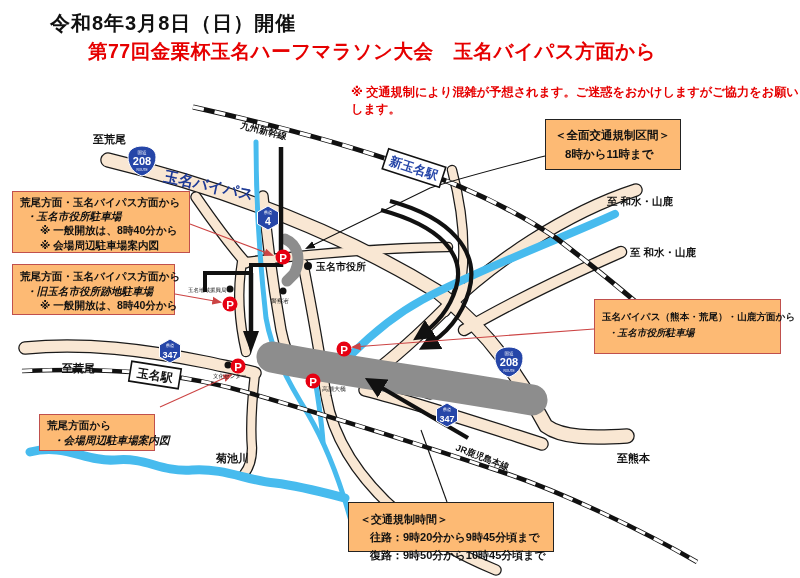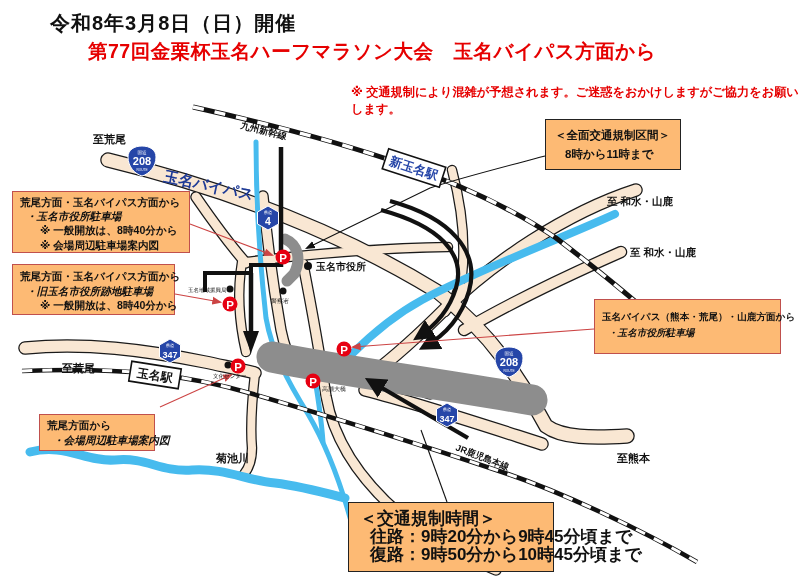--- a/index.html
+++ b/index.html
@@ -11,21 +11,21 @@
   svg{position:absolute;left:0;top:0;}
   .ibox{position:absolute;background:#fdba74;box-sizing:border-box;}
   .ibox.red{border:1.2px solid #c0504d;}
   .ibox.blk{border:1.6px solid #222;}
   .ibox div{white-space:nowrap;}
   .bx1{left:12px;top:191px;width:178px;height:62px;padding:3px 0 0 7px;font-size:10.6px;font-weight:700;color:#111;line-height:14.2px;}
   .bx2{left:12px;top:264px;width:163px;height:51px;padding:4px 0 0 7px;font-size:10.6px;font-weight:700;color:#111;line-height:14.5px;}
   .bx3{left:39px;top:407px;width:116px;height:37px;padding:3px 0 8px 7px;font-size:10.6px;font-weight:700;color:#111;line-height:15px;margin-top:7px;}
   .bx4{left:594px;top:299px;width:187px;height:55px;padding:9px 0 8px 7px;font-size:9.6px;font-weight:700;color:#111;line-height:16px;}
   .bx5{left:545px;top:119px;width:136px;height:51px;padding:6px 0 0 9px;font-size:11.5px;font-weight:700;color:#111;line-height:19px;}
-  .bx6{left:348px;top:502px;width:206px;height:70px;padding:7px 0 0 11px;font-size:17px;font-weight:700;color:#111;line-height:18px;}
+  .bx6{left:348px;top:502px;width:206px;height:50px;padding:7px 0 0 11px;font-size:11px;font-weight:700;color:#111;line-height:18px;}
   .ind1{padding-left:6px;font-style:italic;} .ind2{padding-left:20px;} .ind3{padding-left:10px;}
 </style>
 </head>
 <body>
 
 <div class="stage">
 
   <div class="hdr-date">令和8年3月8日（日）開催</div>
   <div class="hdr-title">第77回金栗杯玉名ハーフマラソン大会　玉名バイパス方面から</div>
   <div class="hdr-notice">※ 交通規制により混雑が予想されます。ご迷惑をおかけしますがご協力をお願いします。</div>

